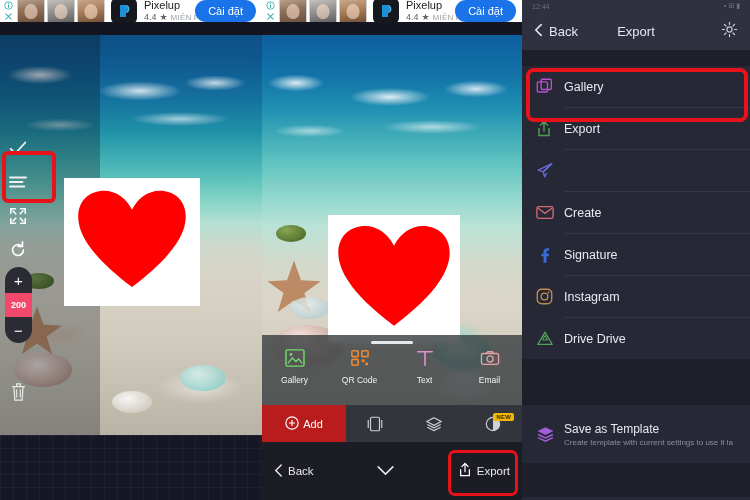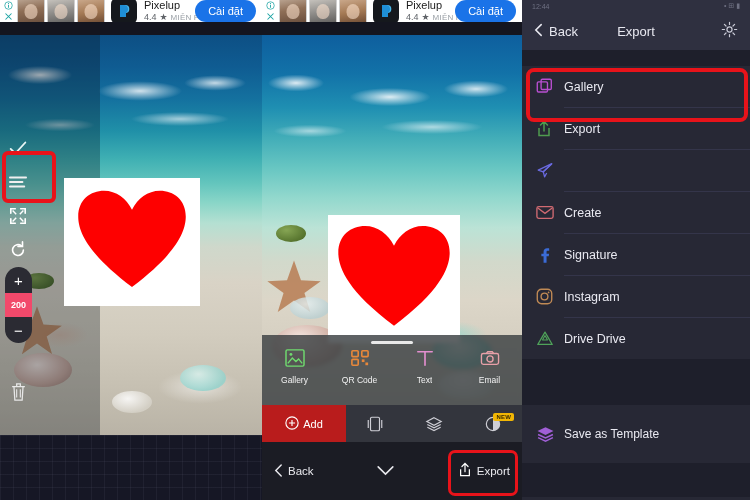--- a/index.html
+++ b/index.html
@@ -530,20 +530,21 @@
     <div class="rp-tpl">
       <span class="ri">
         <svg width="19" height="19" viewBox="0 0 20 20">
             <path d="M10 2.4 L18.4 6.4 10 10.4 1.6 6.4z" fill="#a05fd6"></path>
             <path d="M2.2 10L10 13.7 17.8 10" fill="none" stroke="#a05fd6" stroke-width="1.5"></path>
             <path d="M2.2 13.4L10 17.1 17.8 13.4" fill="none" stroke="#a05fd6" stroke-width="1.5"></path>
           </svg>
       </span>
       <div>
         <div class="tpl-t">Save as Template</div>
+        <div class="tpl-s">Create template with current settings to use it la</div>
       </div>
     </div>
 
     <div class="rp-gap3"></div>
 
     <div class="rp-foot">
       
     </div>
   </div>
 

